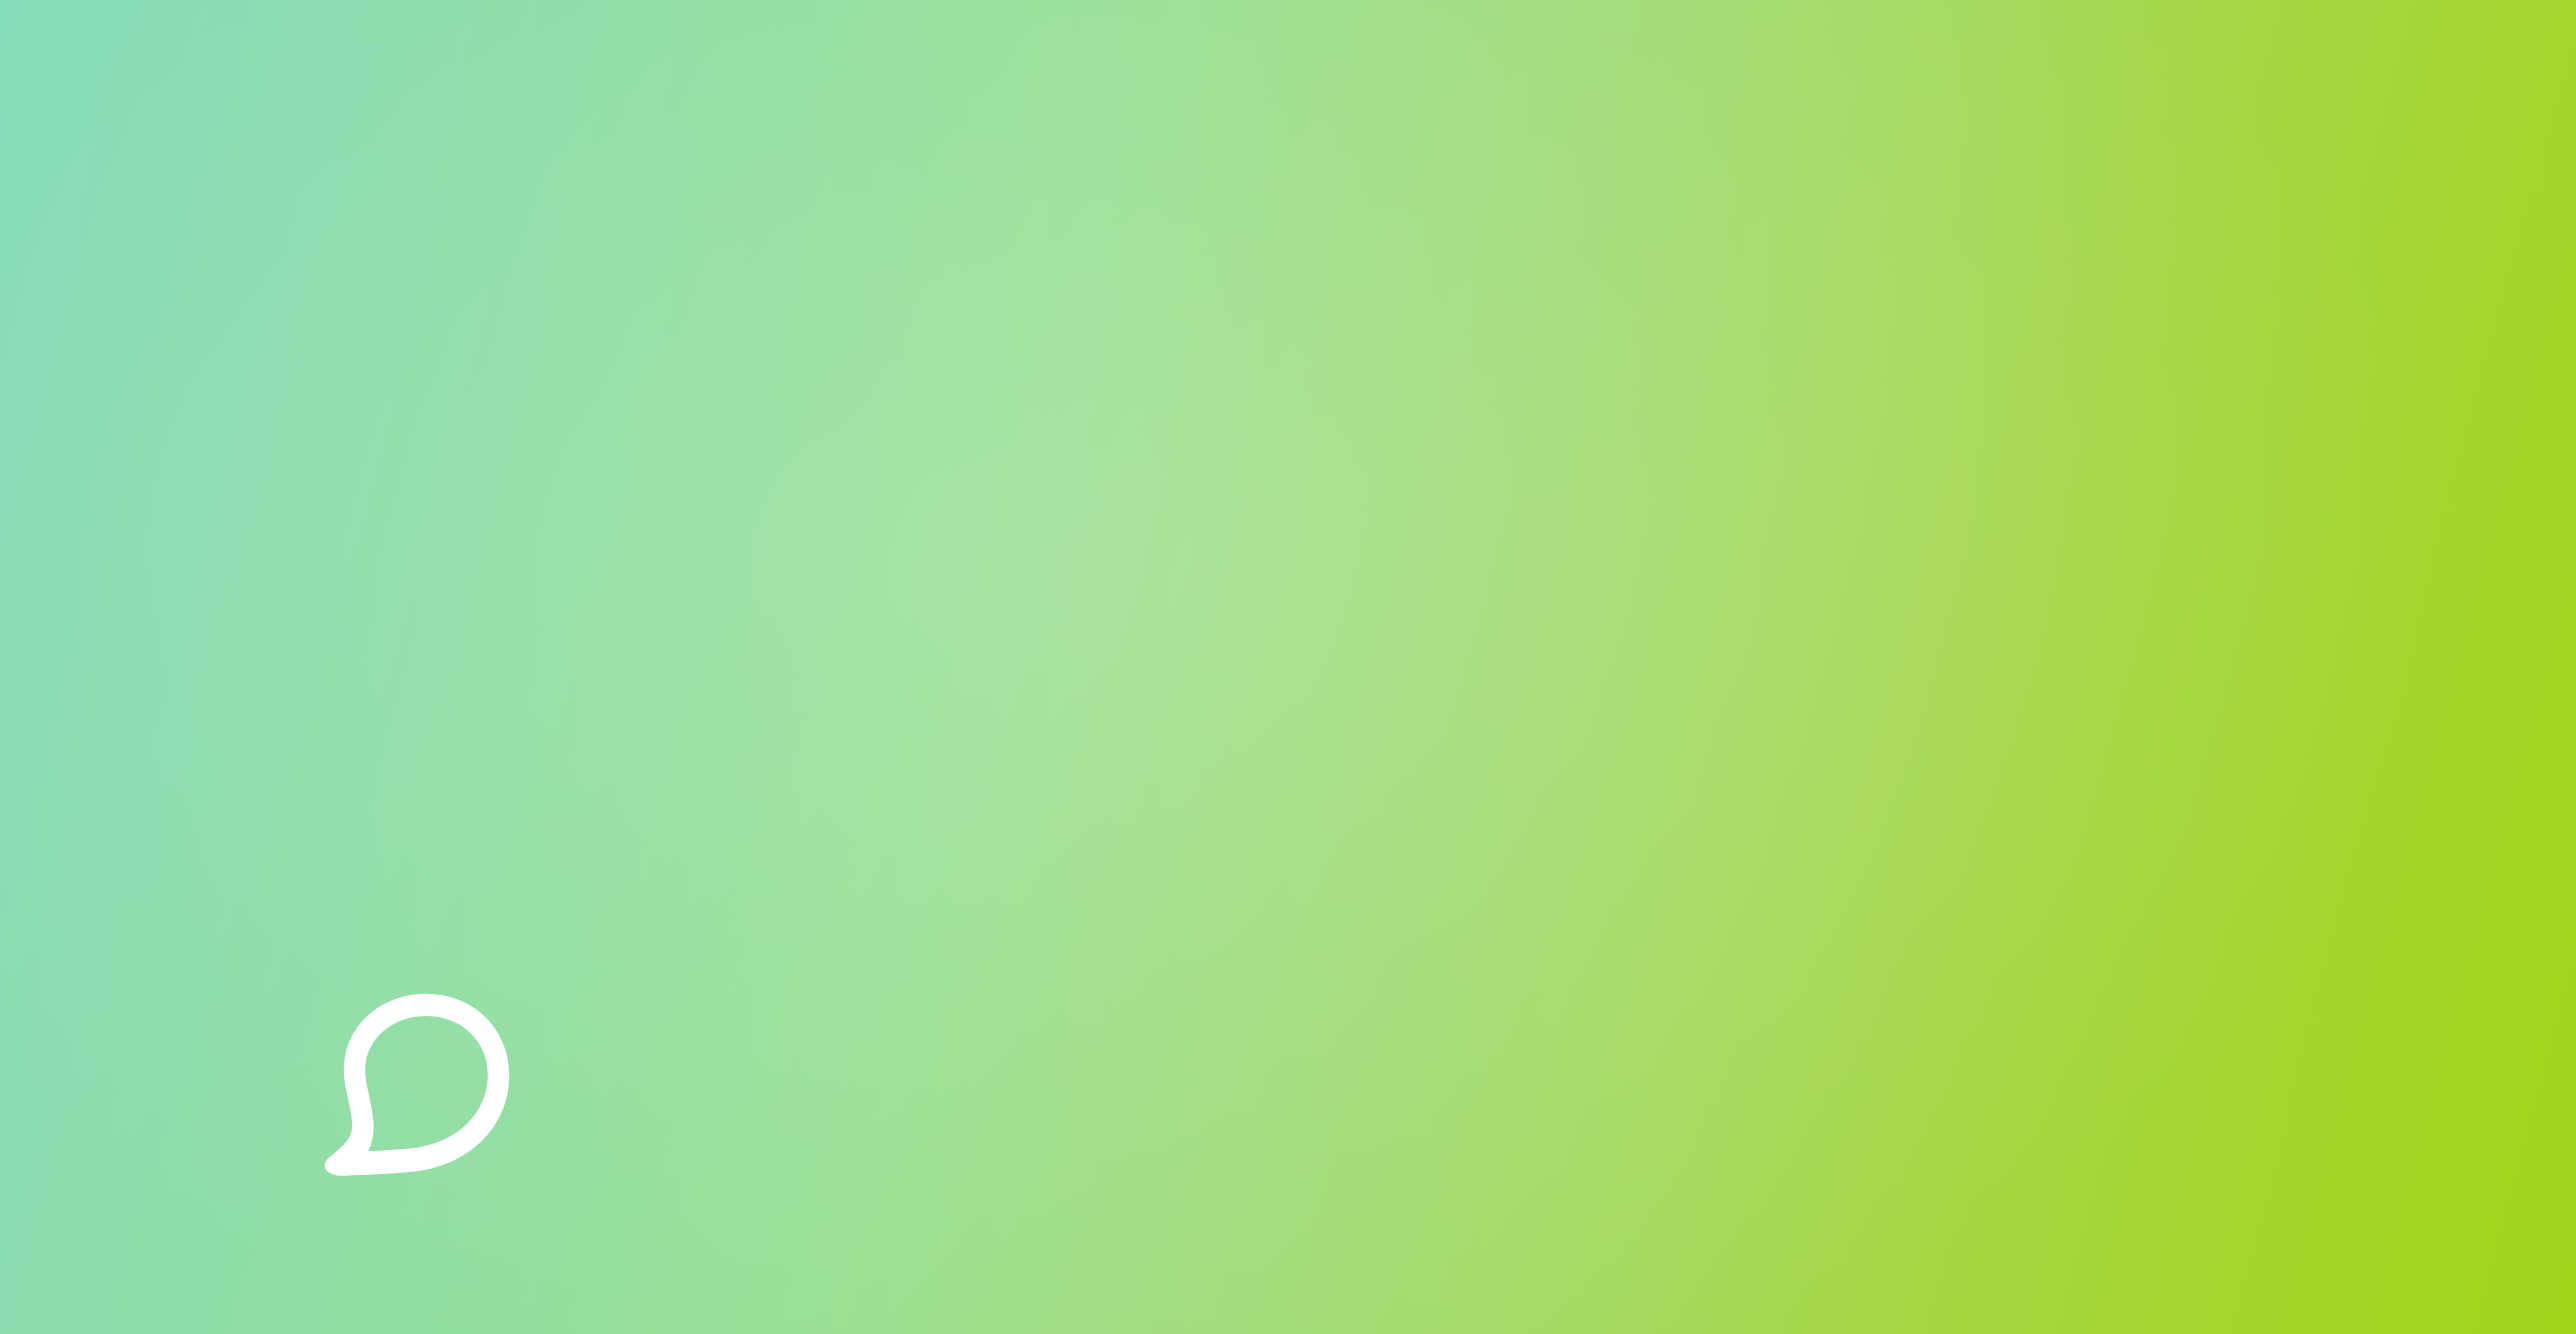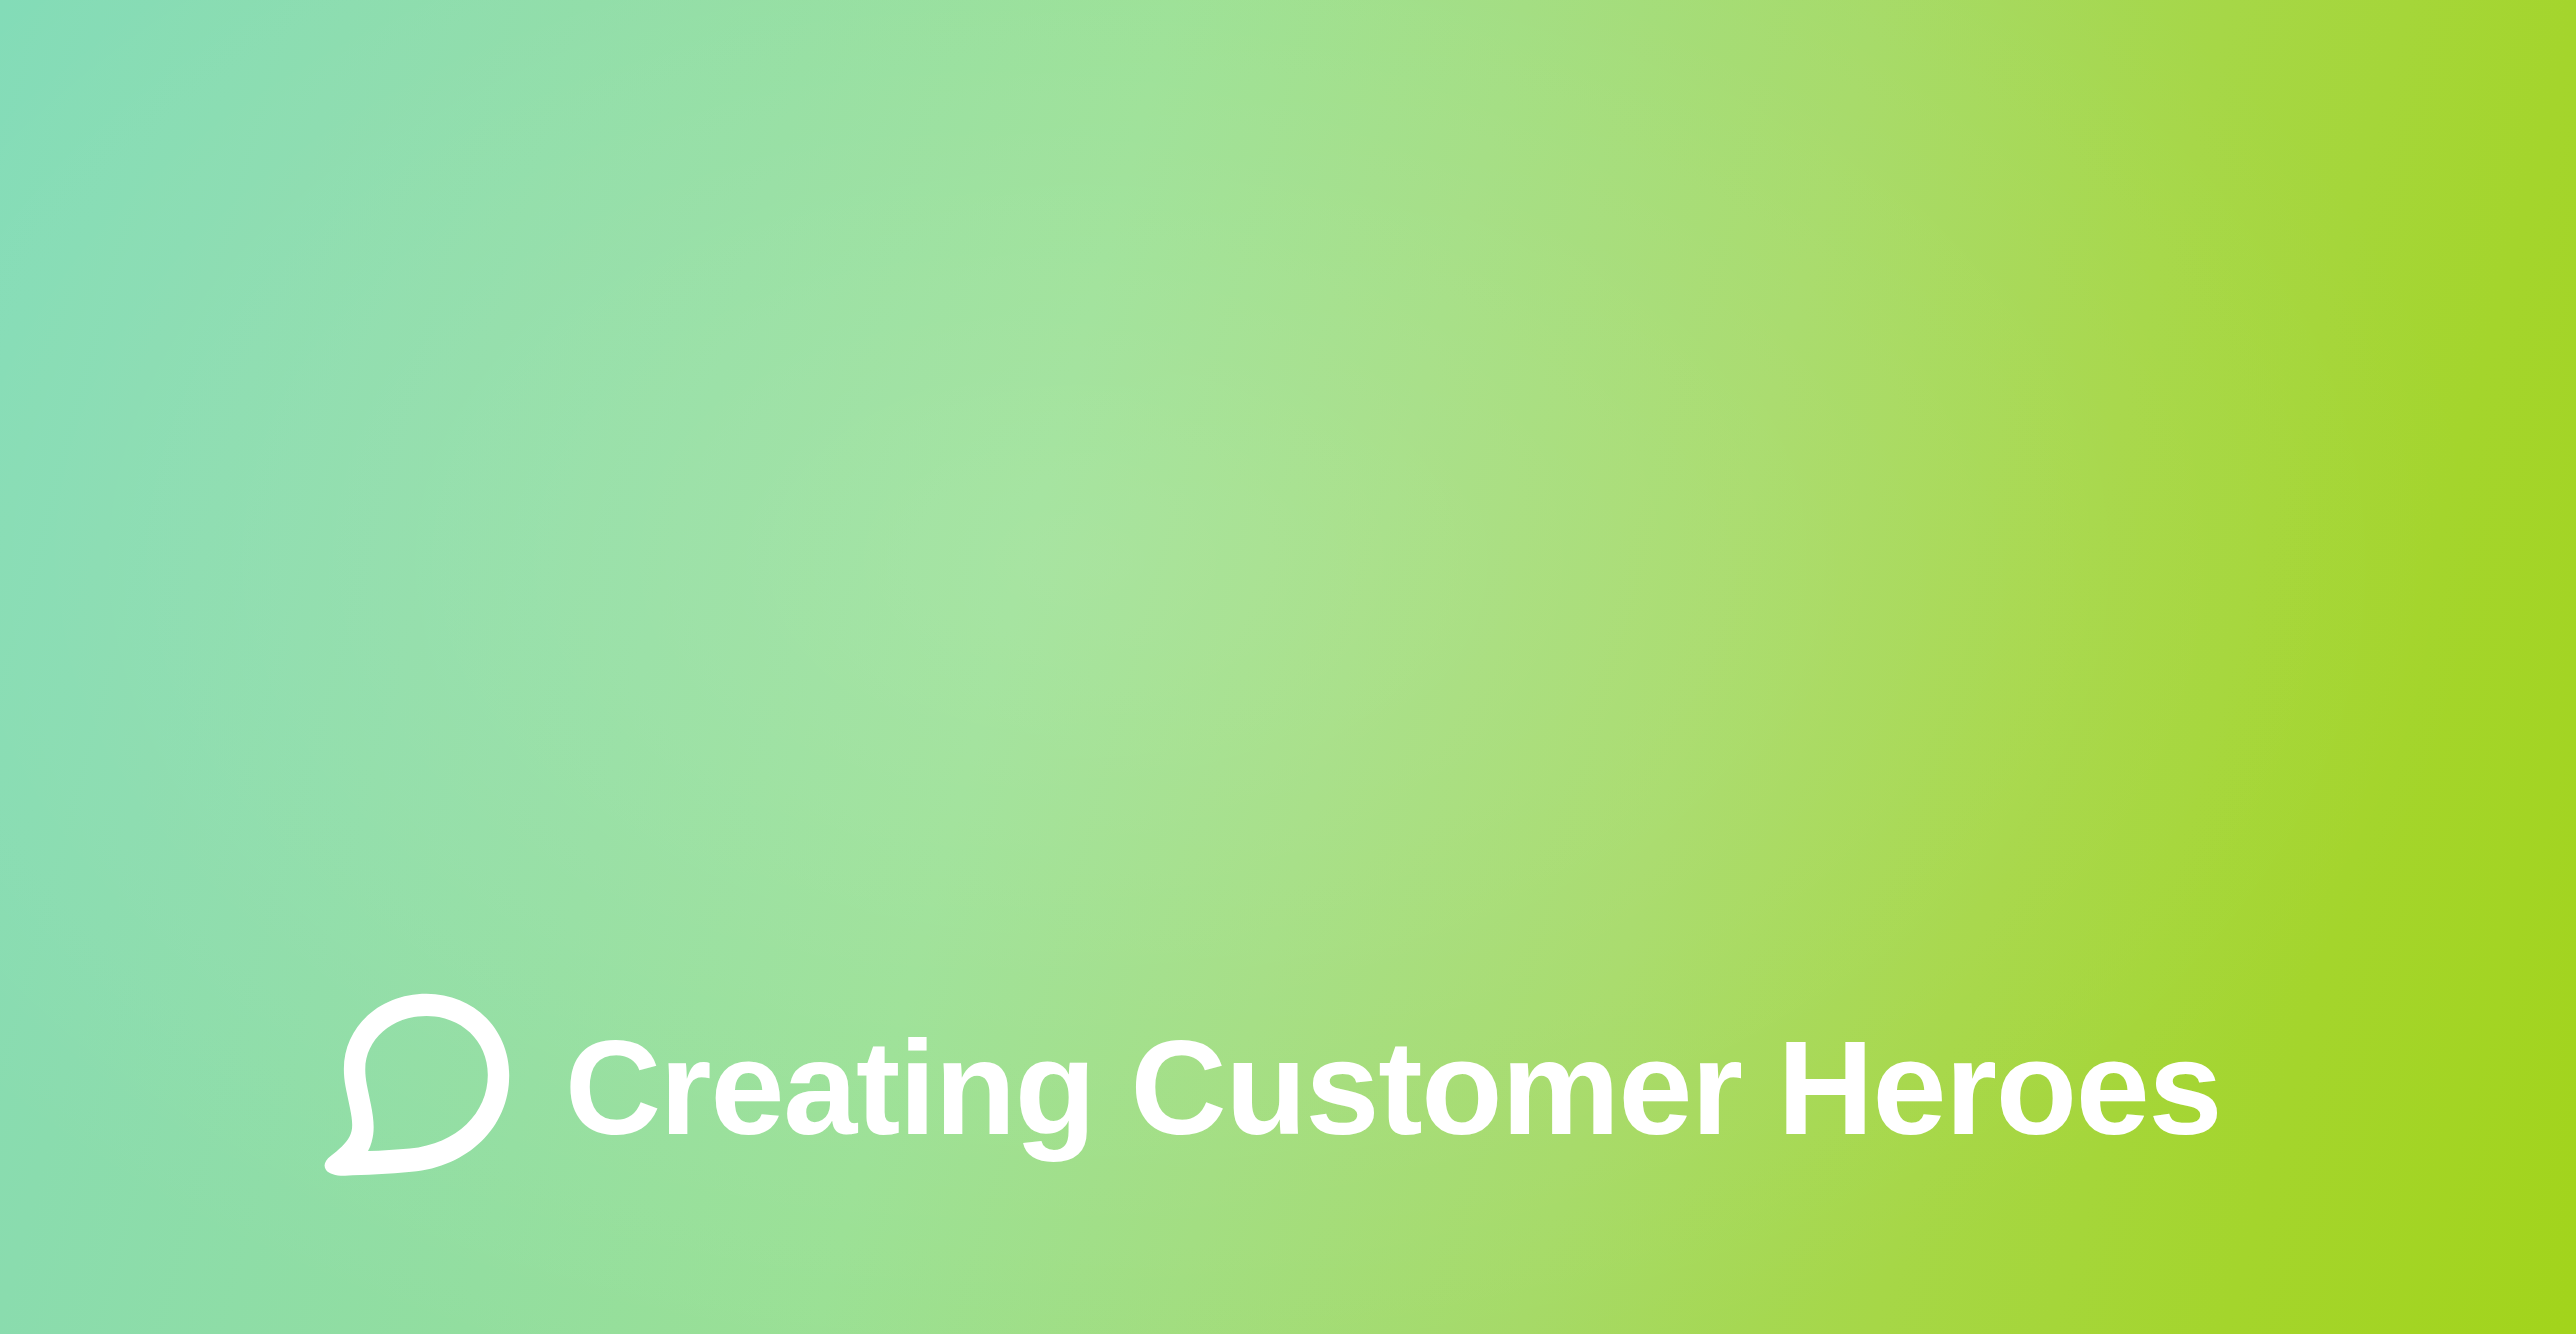--- a/index.html
+++ b/index.html
@@ -95,18 +95,17 @@
                C 38.2 17.0, 25.6 28.0, 25.6 42.2
                C 25.6 47.0, 26.6 50.4, 28.2 58.5
                C 29.6 65.6, 30.2 71.0, 28.6 76.4
                C 28.2 77.9, 27.6 79.3, 26.9 80.7
                C 33.3 80.5, 40.6 80.1, 46.6 79.5
                C 69.0 77.3, 83.4 62.6, 83.4 44.8
                C 83.4 28.6, 70.7 17.0, 54.5 17.0
                Z" fill="#ffffff"></path>
     </svg>
 
-    <h1 id="headline">Creating Customer Heroes</h1>
 
   </div>
 
 </div>
 
 
 </body></html>

